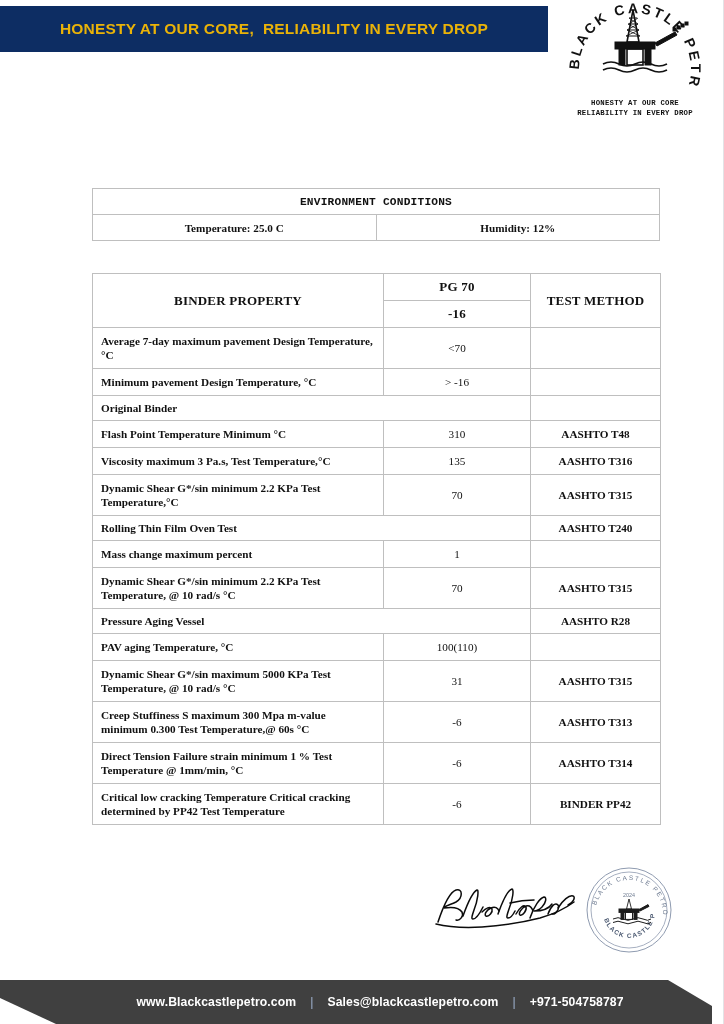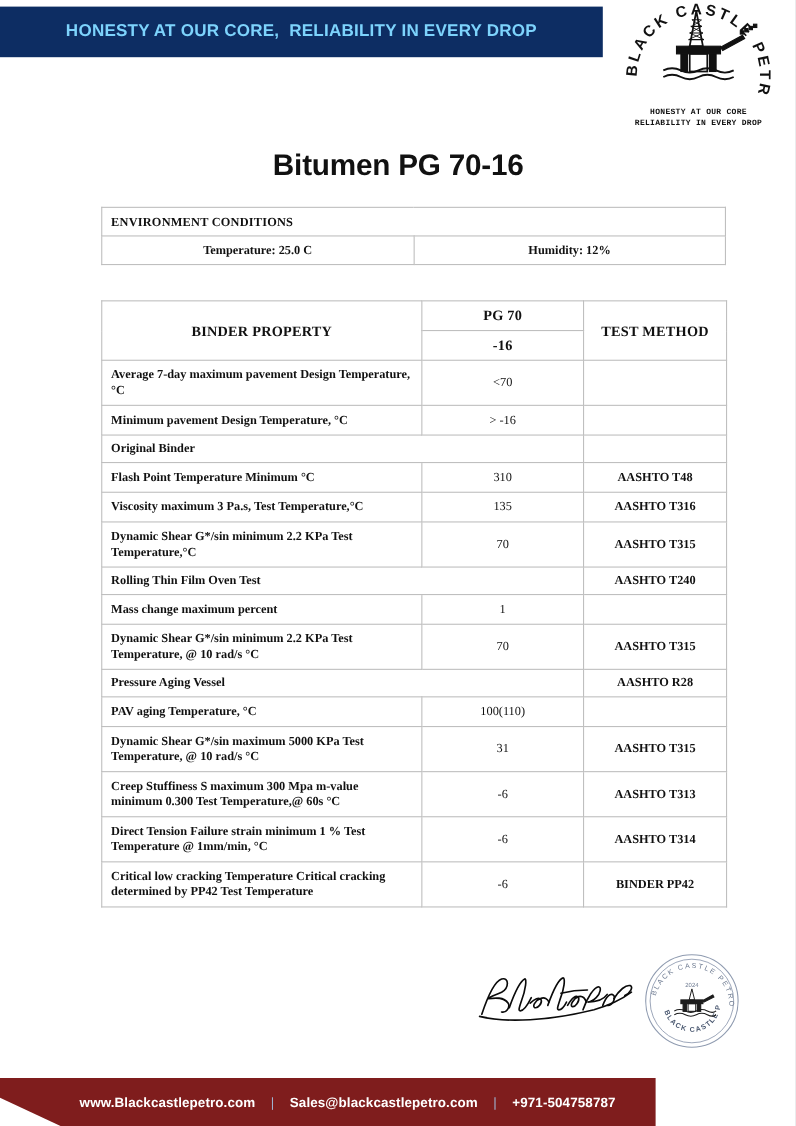--- a/index.html
+++ b/index.html
@@ -19,21 +19,21 @@
 
   
   .header-bar {
     position: absolute;
     left: 0; top: 6px;
     width: 548px; height: 46px;
     background: #0d2d63;
     display: flex; align-items: center; justify-content: center;
   }
   .header-tagline {
-    color: #7dd3fc;
+    color: #eab308;
     font-family: "Liberation Sans", sans-serif;
     font-weight: bold;
     font-size: 15.5px;
     letter-spacing: .2px;
     white-space: pre;
     text-align: center;
   }
 
   .logo-block {
     position: absolute;
@@ -78,24 +78,25 @@
     padding: 6px 8px;
     font-size: 11.2px;
     color: #111111;
     vertical-align: middle;
   }
 
   
   #env-table { top: 188px; }
   #env-table td { height: 26px; }
   .env-title {
-    text-align: left;
+    text-align: center;
     font-weight: bold;
     font-size: 13px;
     letter-spacing: .2px;
+    font-family: Liberation Mono, monospace;
   }
   .env-cell {
     text-align: center;
     font-weight: bold;
     font-size: 12.3px;
   }
 
   
   #binder-table { top: 273px; }
   .bt-head td {
@@ -140,22 +141,22 @@
   .stamp {
     position: absolute;
     left: 585px; top: 866px;
     width: 88px; height: 88px;
   }
 
   
   .footer-bar {
     position: absolute;
     left: 0; bottom: 0;
-    width: 596px; height: 44px;
-    background: #7f1d1d;
+    width: 724px; height: 44px;
+    background: #404040;
     display: flex; align-items: center; justify-content: center;
     clip-path: polygon(0 0, 668px 0, 712px 26px, 712px 44px, 56px 44px, 0 18px);
     padding-left: 44px;
   }
   .footer-row {
     display: flex; align-items: center; gap: 14px;
     color: #ffffff;
     font-family: "Liberation Sans", sans-serif;
     font-weight: bold;
     font-size: 12.2px;
@@ -200,21 +201,20 @@
           <path d="M34 68 q8,-4 16,0 t16,0 t16,0 t16,0" fill="none" stroke-width="1.7"></path>
         </g>
       </svg>
     </div>
     <div class="logo-sub">
       <div>HONESTY AT OUR CORE</div>
       <div>RELIABILITY IN EVERY DROP</div>
     </div>
   </div>
 
-  <div class="doc-title">Bitumen PG 70-16</div>
 
   <table class="tbl" id="env-table">
     <tbody>
       <tr>
         <td colspan="2" class="env-title">ENVIRONMENT CONDITIONS</td>
       </tr>
       <tr>
         <td class="env-cell" style="width:50%">Temperature:  25.0 C</td>
         <td class="env-cell" style="width:50%">Humidity:  12%</td>
       </tr>

